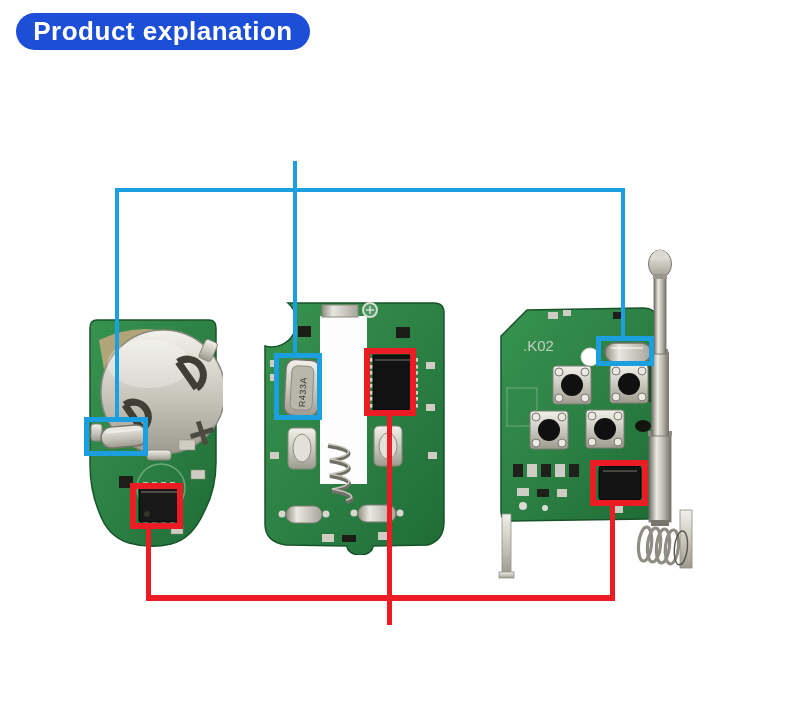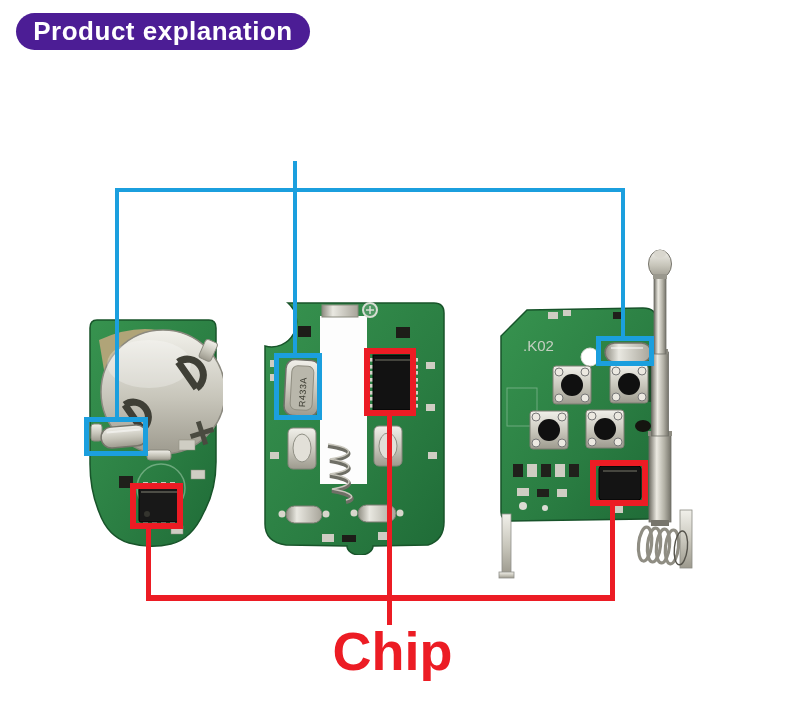--- a/index.html
+++ b/index.html
@@ -1,19 +1,19 @@
 <!DOCTYPE html>
 <html><head>
 <meta charset="utf-8">
 <style>
   html,body{margin:0;padding:0;background:#ffffff;}
   .canvas{position:relative;width:800px;height:722px;background:#ffffff;overflow:hidden;
           font-family:"Liberation Sans", sans-serif;}
   .abs{position:absolute;}
-  .banner{position:absolute;left:16px;top:13px;width:294px;height:37px;background:#4c1d95;
+  .banner{position:absolute;left:16px;top:13px;width:294px;height:37px;background:#1d4ed8;
           border-radius:19px;display:flex;align-items:center;justify-content:center;}
   .banner span{color:#ffffff;font-size:26px;font-weight:700;letter-spacing:0.5px;}
   .freq-label{position:absolute;left:150px;top:98px;width:300px;text-align:center;
               color:#1b9fde;font-size:52px;font-weight:700;}
   .chip-label{position:absolute;left:300px;top:620px;width:185px;text-align:center;
               color:#ec1c24;font-size:54px;font-weight:700;}
   .bline{position:absolute;background:#1b9fde;}
   .rline{position:absolute;background:#ec1c24;}
   .bluebox{position:absolute;border:5px solid #1b9fde;box-sizing:border-box;background:transparent;}
   .redbox{position:absolute;border:6px solid #ec1c24;box-sizing:border-box;background:transparent;}
@@ -278,15 +278,14 @@
   <div class="rline" style="left:610px;top:506px;width:5px;height:95px;"></div>
   <div class="rline" style="left:387px;top:415px;width:5px;height:210px;"></div>
 
   <div class="redbox" style="left:130px;top:483px;width:53px;height:46px;"></div>
   <div class="redbox" style="left:364px;top:348px;width:52px;height:68px;"></div>
   <div class="redbox" style="left:590px;top:460px;width:58px;height:46px;"></div>
 
   <div class="banner">
     <span>Product explanation</span>
   </div>
-  <div class="chip-label">Chip</div>
 
 </div>
 
 </body></html>

